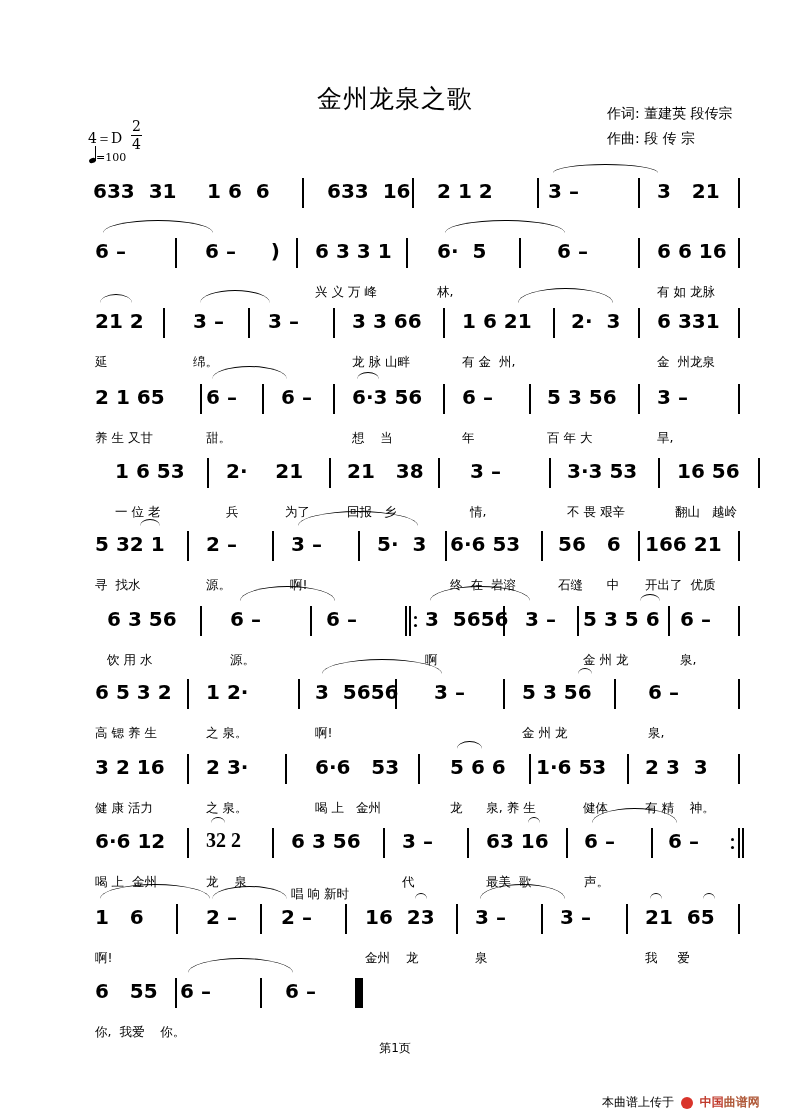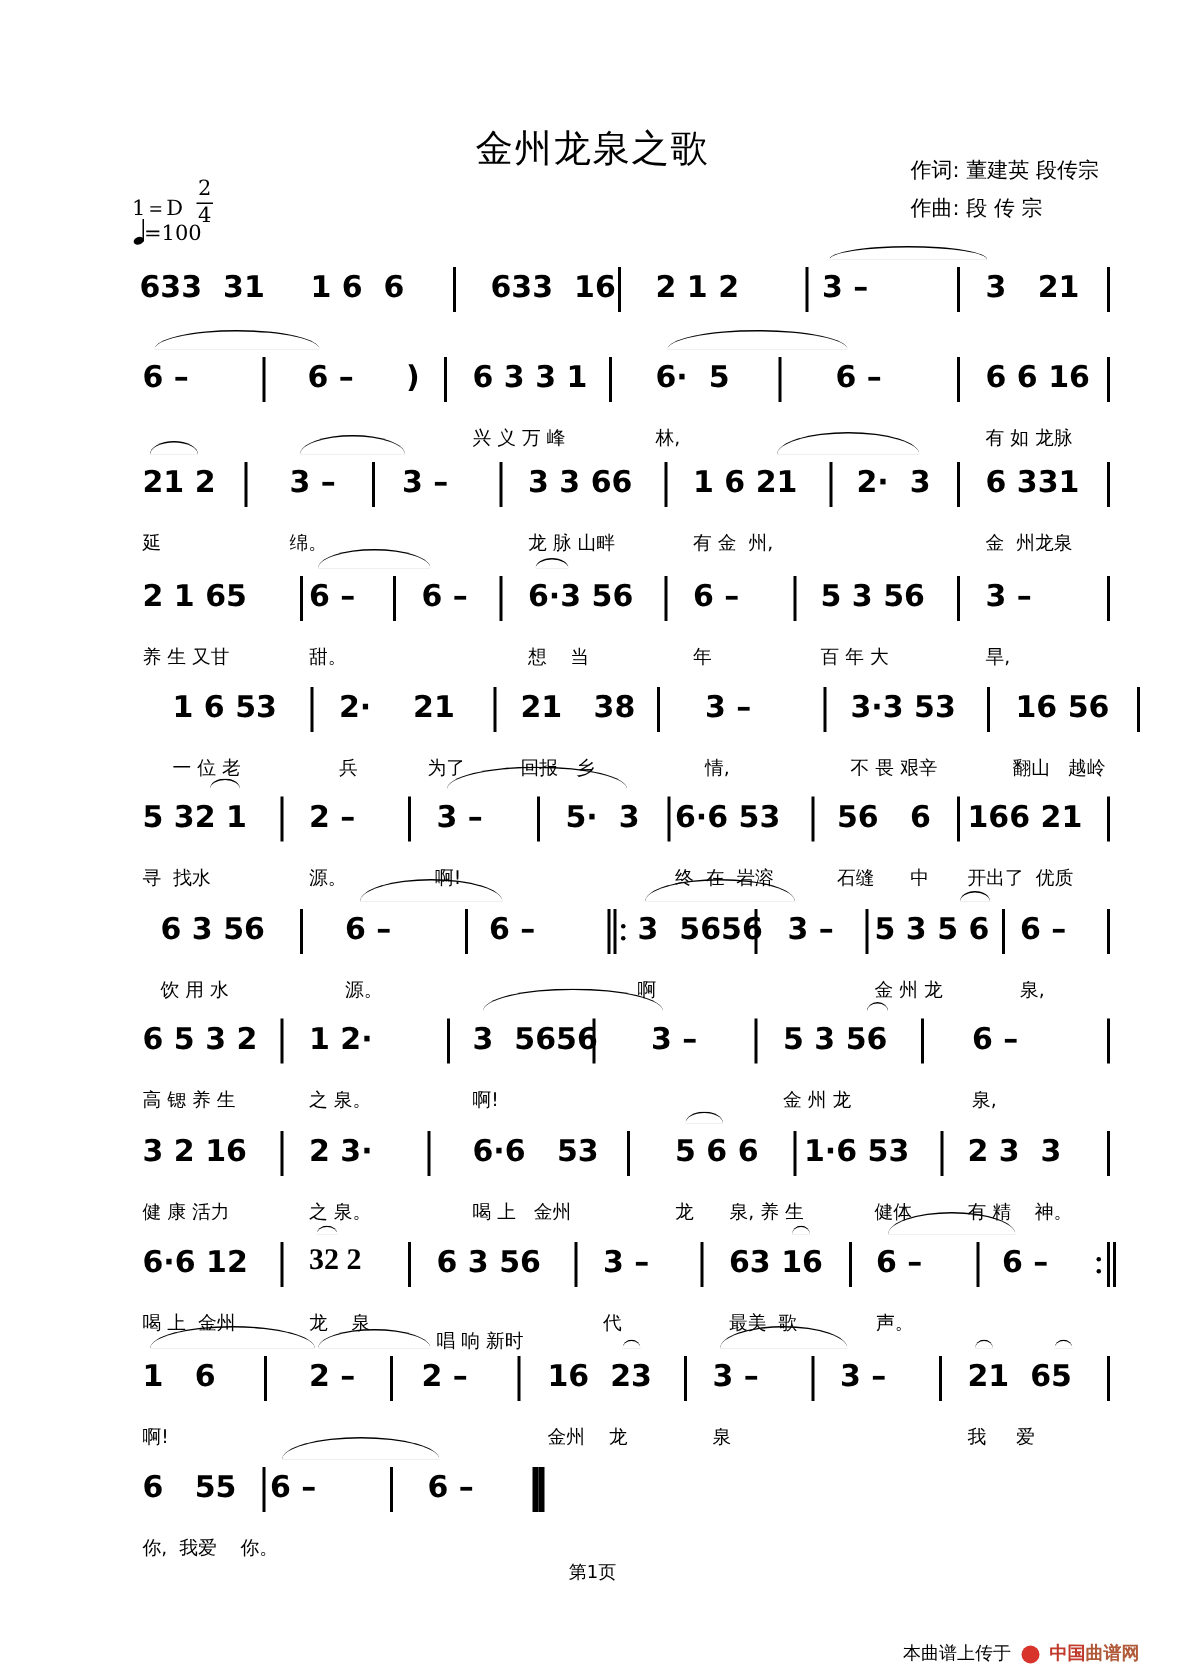--- a/index.html
+++ b/index.html
@@ -4,21 +4,21 @@
 <style>
   html, body { margin:0; padding:0; background:#fff; }
   body { width:790px; height:1119px; position:relative; overflow:hidden;
          font-family:"DejaVu Sans", sans-serif; color:#000; }
   .title { position:absolute; left:0; width:790px; top:82px; text-align:center;
            font-family:"DejaVu Serif", serif; font-size:25px; letter-spacing:1px; }
   .credit { position:absolute; left:607px; font-size:14px; }
   .key { position:absolute; left:88px; top:130px; font-family:"DejaVu Serif", serif; font-size:14px; }
   .ts { position:absolute; left:131px; top:118px; font-family:"DejaVu Serif", serif; font-size:14px;
         text-align:center; line-height:17px; }
-  .tempo { position:absolute; left:88px; top:146px; font-family:"DejaVu Serif", serif; font-size:14px; }
+  .tempo { position:absolute; left:88px; top:146px; font-family:"DejaVu Serif", serif; font-size:11px; }
   .tempo .note { display:inline-block; position:relative; width:8px; height:18px; vertical-align:bottom; }
   .tempo .note::before { content:""; position:absolute; left:1px; bottom:1px; width:7px; height:5px;
         background:#000; border-radius:50%; transform:rotate(-20deg); }
   .tempo .note::after { content:""; position:absolute; left:7px; bottom:3px; width:1px; height:15px; background:#000; }
   .sys { position:absolute; left:0; width:790px; height:74px; }
   .bar { position:absolute; top:6px; width:1.5px; height:30px; background:#000; }
   .bar.dbl { width:1.5px; box-shadow:4px 0 0 0 #000; }
   .bar.rep-start::after, .bar.rep-end::before { content:""; position:absolute; width:3px; height:3px;
         background:#000; border-radius:50%; top:10px; box-shadow:0 8px 0 #000; }
   .bar.rep-start::after { left:9px; }
@@ -34,21 +34,21 @@
   .footer .brand2 { color:#b05a3a; font-weight:bold; }
   .footer .logo { display:inline-block; width:12px; height:12px; border-radius:50%; background:#d9342b;
                   vertical-align:middle; margin:0 3px; }
 </style>
 </head>
 <body>
 
 <div class="title">金州龙泉之歌</div>
 <div class="credit" style="top:105px;">作词: 董建英 段传宗</div>
 <div class="credit" style="top:130px;">作曲: 段   传    宗</div>
-<div class="key">1＝D</div>
+<div class="key">4＝D</div>
 <div class="ts">
   <div style="border-bottom:1px solid #000;padding:0 1px;">2</div>
   <div>4</div>
 </div>
 <div class="tempo">
   <span class="note"></span><span>=100</span>
 </div>
 
 <div id="score">
     <div class="sys" style="top: 172px;">

